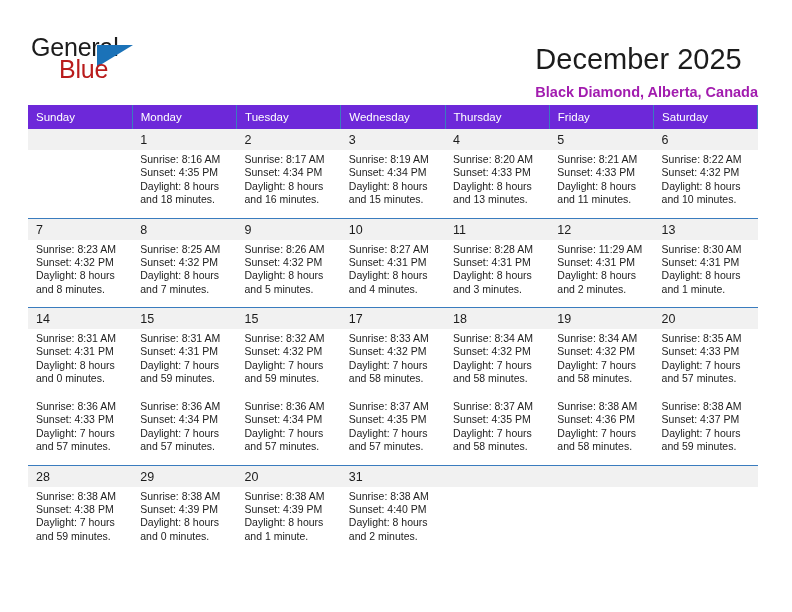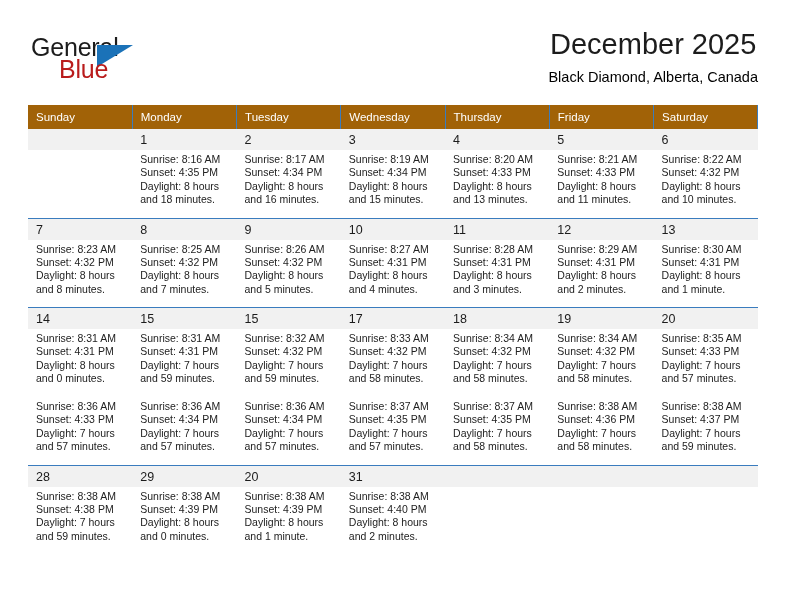--- a/index.html
+++ b/index.html
@@ -64,52 +64,53 @@
     top: 12px;
     width: 0;
     height: 0;
     border-left: 36px solid #1b72b8;
     border-bottom: 22px solid transparent;
   }
 
   .title-wrap {
     position: absolute;
     right: 0;
-    top: 0;
-    text-align: center;
+    top: 15px;
+    text-align: left;
   }
   .cal-title {
     font-size: 29px;
     color: #1c1c1c;
     line-height: 36px;
     white-space: nowrap;
     font-weight: normal;
     margin: 0;
   }
   .cal-subtitle {
     font-size: 14.5px;
-    color: #000000;
+    color: #a21caf;
     line-height: 22px;
     white-space: nowrap;
     margin-top: 4px;
+    font-weight: bold;
   }
 
   
   .calendar {
     position: absolute;
     left: 28px;
     top: 105px;
     width: 730px;
     border-collapse: collapse;
     table-layout: fixed;
   }
   .calendar col { width: 104.28px; }
 
   .calendar thead th {
-    background: #a16207;
+    background: #6d28d9;
     color: #ffffff;
     font-size: 11.5px;
     font-weight: normal;
     text-align: left;
     padding: 6px 0 6px 8px;
     height: 20px;
     box-sizing: border-box;
     border-right: 1px solid #3a7cbe;
   }
 
@@ -266,21 +267,21 @@
             <span class="info-line">Daylight: 8 hours</span>
             <span class="info-line">and 4 minutes.</span>
           </td>
           <td>
             <span class="info-line">Sunrise: 8:28 AM</span>
             <span class="info-line">Sunset: 4:31 PM</span>
             <span class="info-line">Daylight: 8 hours</span>
             <span class="info-line">and 3 minutes.</span>
           </td>
           <td>
-            <span class="info-line">Sunrise: 8:29 AM</span>
+            <span class="info-line">Sunrise: 11:29 AM</span>
             <span class="info-line">Sunset: 4:31 PM</span>
             <span class="info-line">Daylight: 8 hours</span>
             <span class="info-line">and 2 minutes.</span>
           </td>
           <td>
             <span class="info-line">Sunrise: 8:30 AM</span>
             <span class="info-line">Sunset: 4:31 PM</span>
             <span class="info-line">Daylight: 8 hours</span>
             <span class="info-line">and 1 minute.</span>
           </td>

